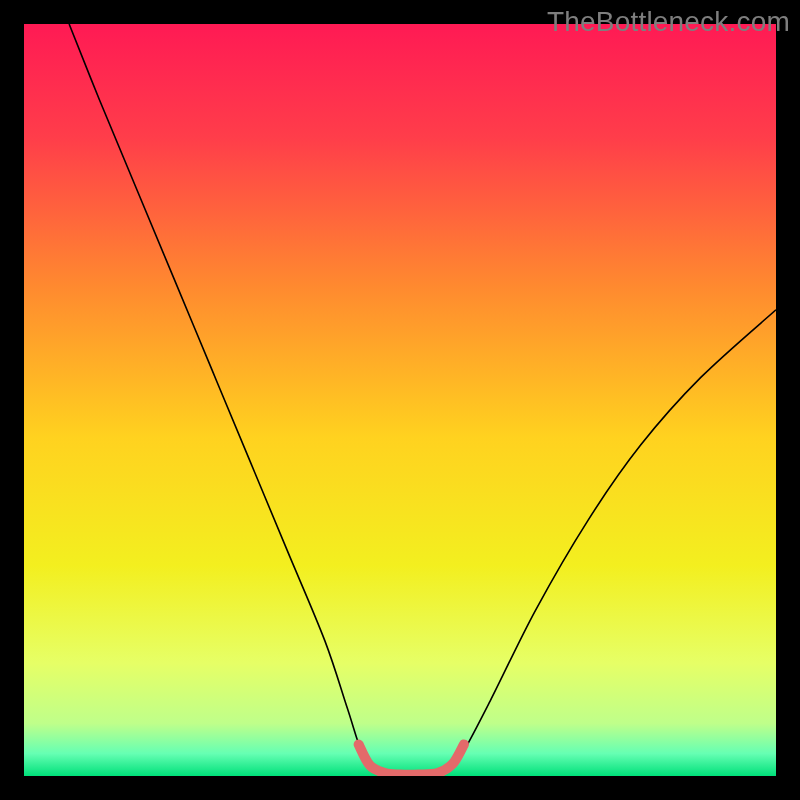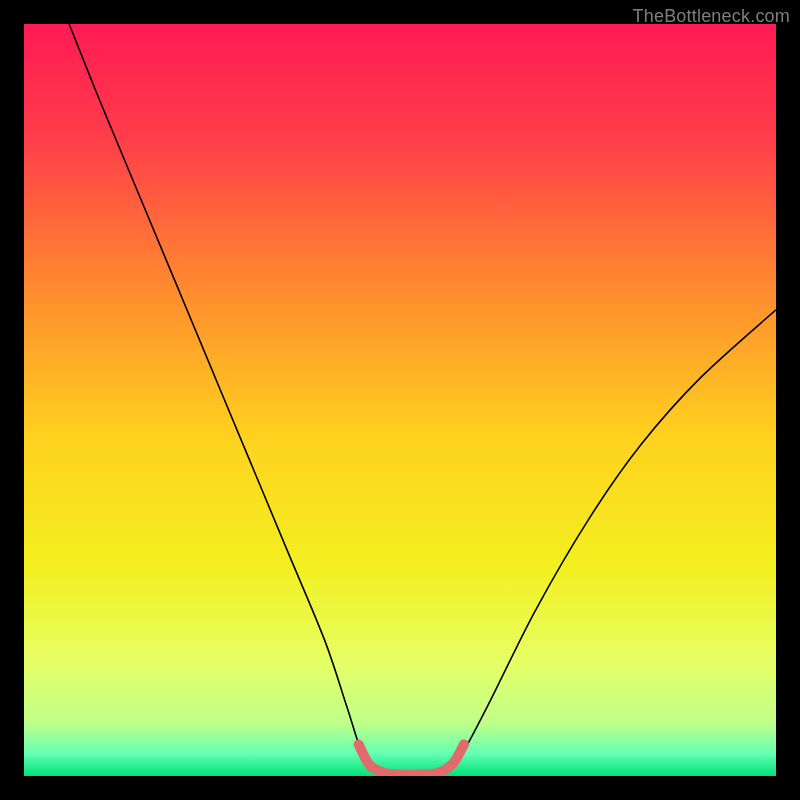--- a/index.html
+++ b/index.html
@@ -22,21 +22,21 @@
     left: 24px;
     top: 24px;
     width: 752px;
     height: 752px;
   }
   .watermark {
     position: absolute;
     top: 6px;
     right: 10px;
     color: #7e7e7e;
-    font-size: 18px;
+    font-size: 28px;
     font-weight: 500;
     letter-spacing: 0.2px;
   }
   svg { display: block; }
 </style>
 </head>
 <body>
 
 <div class="frame">
   <div class="plot-area">

